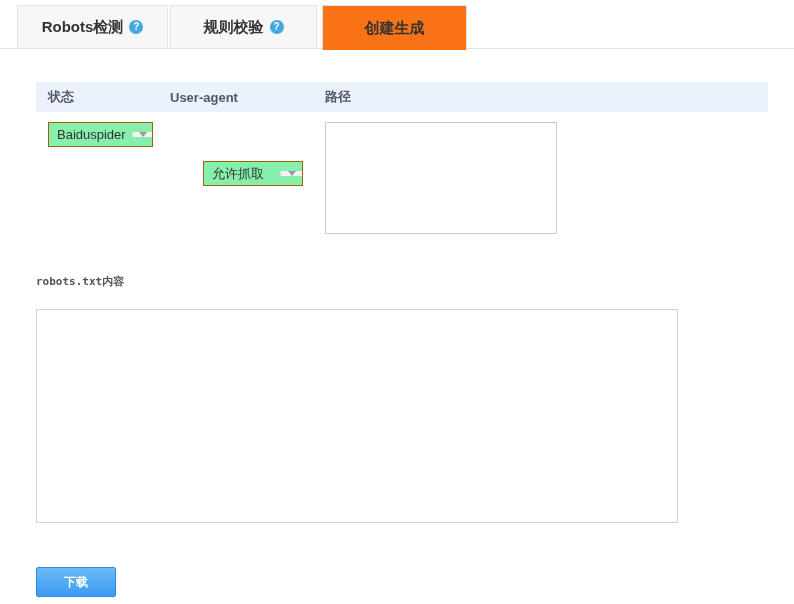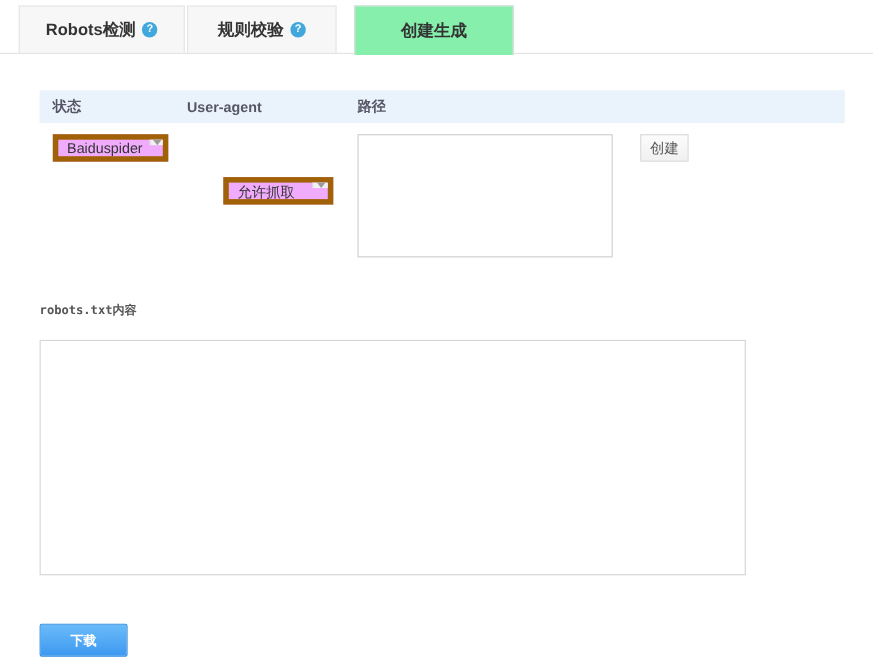--- a/index.html
+++ b/index.html
@@ -20,24 +20,24 @@
   }
   .tab {
     position: absolute; top: 0; height: 44px;
     display: flex; align-items: center; justify-content: center; gap: 6px;
     background: #f7f7f7;
     border: 1px solid #e4e4e4;
     font-size: 15px; font-weight: bold; color: #333;
     cursor: pointer;
   }
   .tab.t0 { left: 17px;  width: 151px; }
-  .tab.t1 { left: 170px; width: 136px; }
+  .tab.t1 { left: 170px; width: 147px; }
   .tab.t2 { left: 322px; width: 145px; }
   .tab.active {
-    background: #86efac; border-color: #e0e0e0; border-bottom: none;
+    background: #f97316; border-color: #e0e0e0; border-bottom: none;
     height: 45px; z-index: 2;
   }
   .help-icon {
     width: 14px; height: 14px; border-radius: 50%;
     background: #41a7dc; color: #fff;
     font-size: 10px; font-weight: bold; line-height: 14px; text-align: center;
     display: inline-block; flex: 0 0 auto;
   }
 
   
@@ -48,22 +48,22 @@
     font-size: 13px; font-weight: bold; color: #556;
   }
   .col { padding-left: 12px; }
   .c0 { width: 155px; }
   .c1 { width: 122px; }
   .c2 { width: 257px; }
   .c3 { flex: 1; }
   .trow { display: flex; margin-top: 10px; align-items: flex-start; }
 
   .dropdown {
-    display: inline-flex; align-items: flex-start; height: 25px;
-    border: 5px solid #a16207; background: #f0abfc; cursor: pointer;
+    display: inline-flex; align-items: center; height: 25px;
+    border: 1px solid #a16207; background: #86efac; cursor: pointer;
   }
   .dropdown .dd-text {
     font-size: 13px; color: #333; padding: 0 8px;
     display: flex; align-items: center; white-space: nowrap;
   }
   .dd-useragent { width: 105px; }
   .dd-useragent .dd-text { width: 83px; }
   .dd-status { width: 100px; margin-top: 39px; }
   .dd-status .dd-text { width: 76px; }
   .dropdown .dd-arrow {
@@ -162,23 +162,20 @@
         <div class="dropdown dd-status">
           <span class="dd-text">允许抓取</span>
           <span class="dd-arrow">
               <span class="tri-down"></span>
             </span>
         </div>
       </div>
       <div class="col c2">
         <textarea class="path-textarea" style=""></textarea>
       </div>
-      <div class="col c3">
-        <button class="create-btn">创建</button>
-      </div>
     </div>
   </div>
 
   <div class="robots-label">robots.txt内容</div>
 
   <textarea class="robots-textarea" style=""></textarea>
 
 
   <button class="download-btn">下载</button>
 

